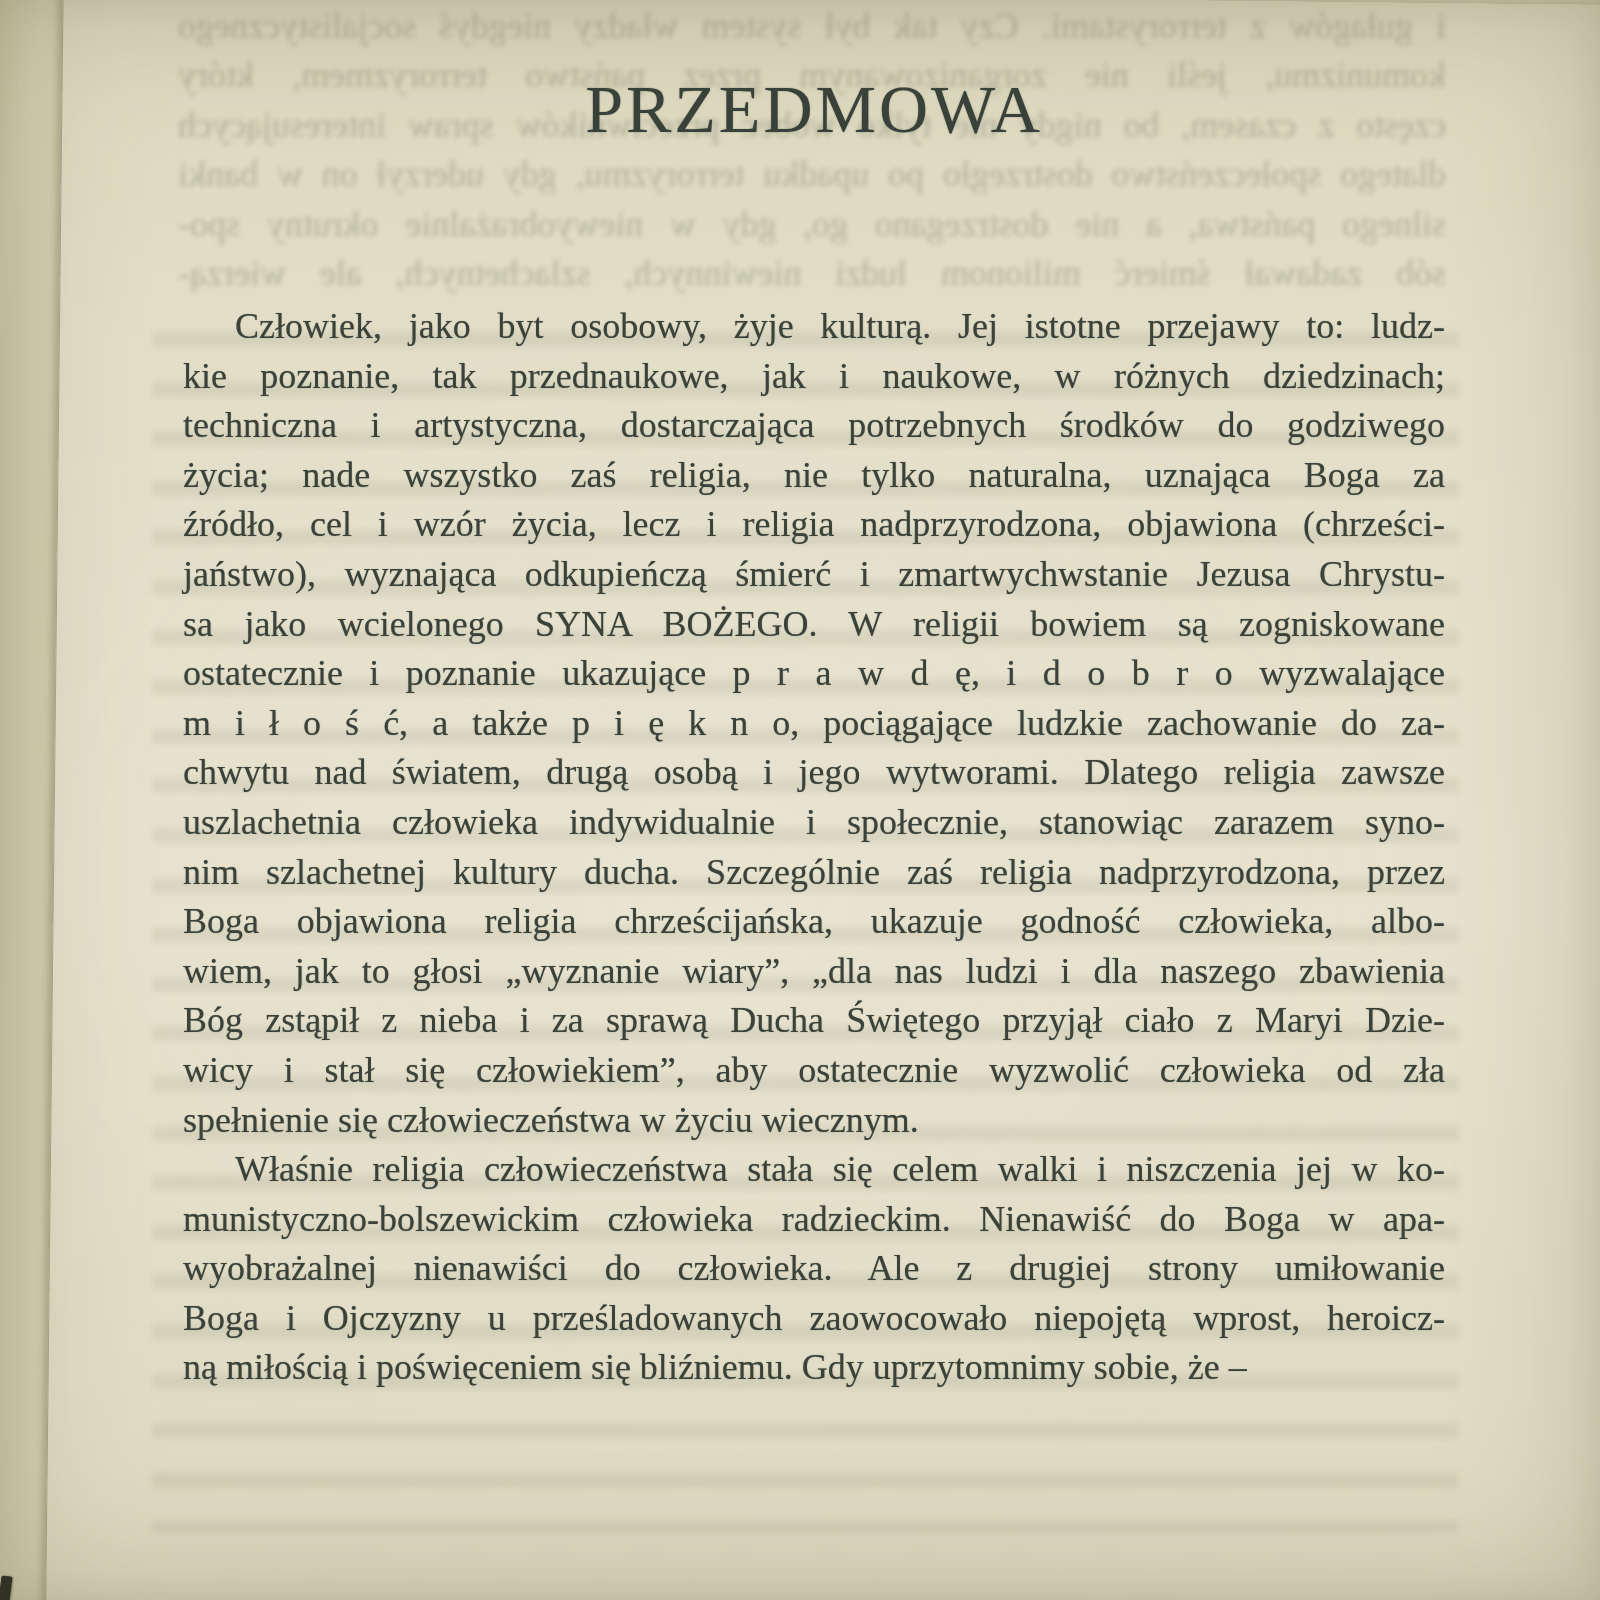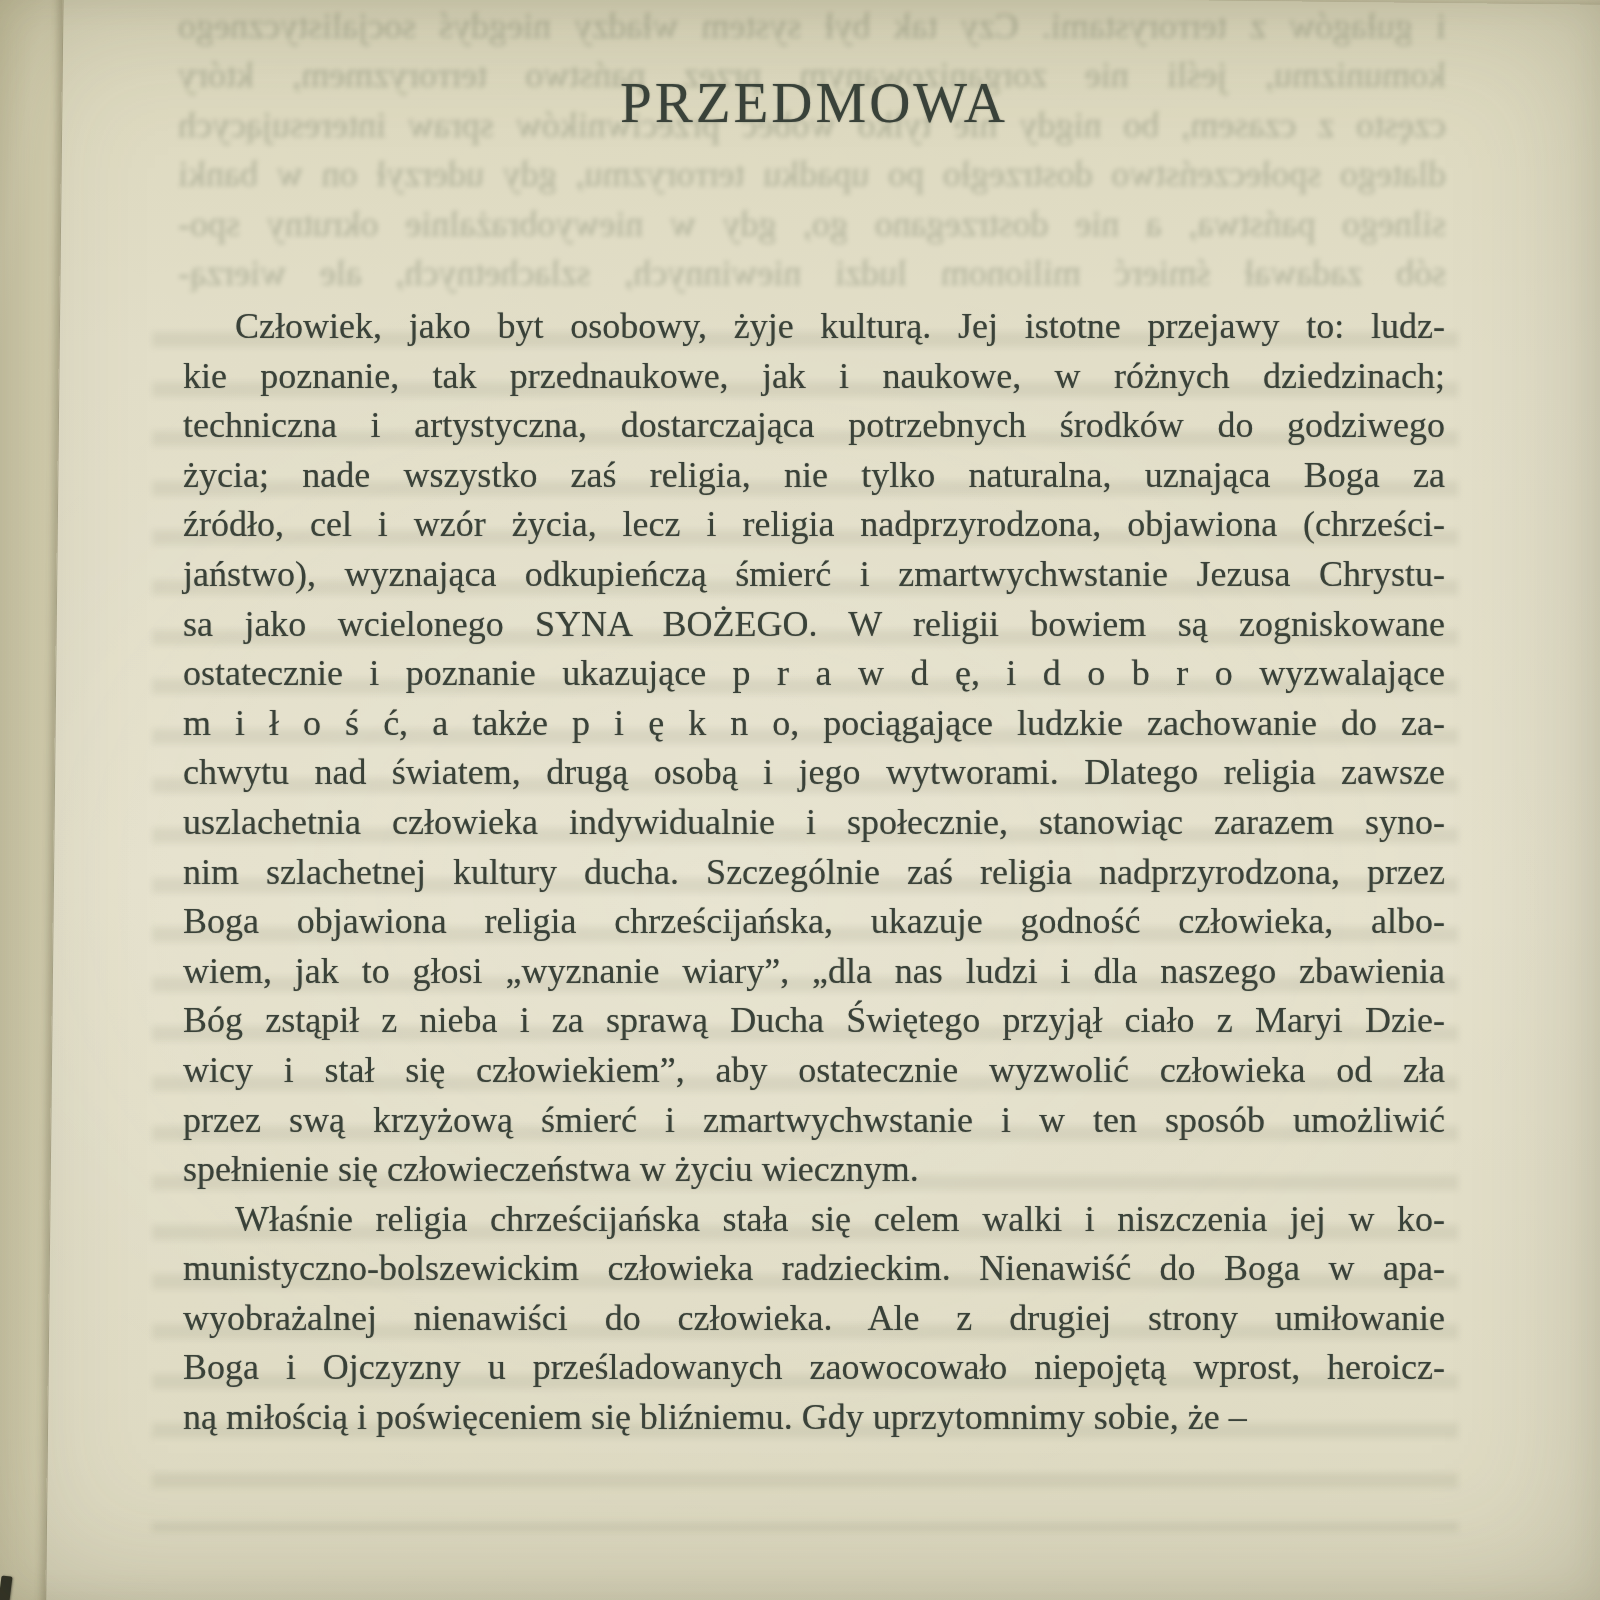--- a/index.html
+++ b/index.html
@@ -66,21 +66,21 @@
   
   .content {
     position: absolute;
     left: 183px; top: 0; width: 1262px;
     color: #3a4239;
   }
   .page-title {
     margin: 0;
     padding-top: 70px;
     text-align: center;
-    font-size: 57px;
+    font-size: 68px;
     font-weight: normal;
     letter-spacing: 3px;
     color: #39423a;
     text-shadow: 0 0 1.5px rgba(57,66,58,0.55);
   }
   .text-block {
     position: absolute;
     left: 0; top: 294px; width: 100%;
     font-size: 36px;
     line-height: 49.6px;
@@ -138,23 +138,22 @@
       <div class="line">sa jako wcielonego SYNA BOŻEGO. W religii bowiem są zogniskowane</div>
       <div class="line">ostatecznie i poznanie ukazujące p r a w d ę, i d o b r o wyzwalające</div>
       <div class="line">m i ł o ś ć, a także p i ę k n o, pociągające ludzkie zachowanie do za-</div>
       <div class="line">chwytu nad światem, drugą osobą i jego wytworami. Dlatego religia zawsze</div>
       <div class="line">uszlachetnia człowieka indywidualnie i społecznie, stanowiąc zarazem syno-</div>
       <div class="line">nim szlachetnej kultury ducha. Szczególnie zaś religia nadprzyrodzona, przez</div>
       <div class="line">Boga objawiona religia chrześcijańska, ukazuje godność człowieka, albo-</div>
       <div class="line">wiem, jak to głosi „wyznanie wiary”, „dla nas ludzi i dla naszego zbawienia</div>
       <div class="line">Bóg zstąpił z nieba i za sprawą Ducha Świętego przyjął ciało z Maryi Dzie-</div>
       <div class="line">wicy i stał się człowiekiem”, aby ostatecznie wyzwolić człowieka od zła</div>
-      <div class="line">przez swą krzyżową śmierć i zmartwychwstanie i w ten sposób umożliwić</div>
       <div class="line para-end">spełnienie się człowieczeństwa w życiu wiecznym.</div>
-      <div class="line indent">Właśnie religia chrześcijańska stała się celem walki i niszczenia jej w ko-</div>
+      <div class="line indent">Właśnie religia człowieczeństwa stała się celem walki i niszczenia jej w ko-</div>
       <div class="line">munistyczno-bolszewickim człowieka radzieckim. Nienawiść do Boga w apa-</div>
       <div class="line">wyobrażalnej nienawiści do człowieka. Ale z drugiej strony umiłowanie</div>
       <div class="line">Boga i Ojczyzny u prześladowanych zaowocowało niepojętą wprost, heroicz-</div>
       <div class="line para-end">ną miłością i poświęceniem się bliźniemu. Gdy uprzytomnimy sobie, że –</div>
     </div>
   </div>
 
   <div class="corner-mark"></div>
 
   <div class="vignette"></div>

